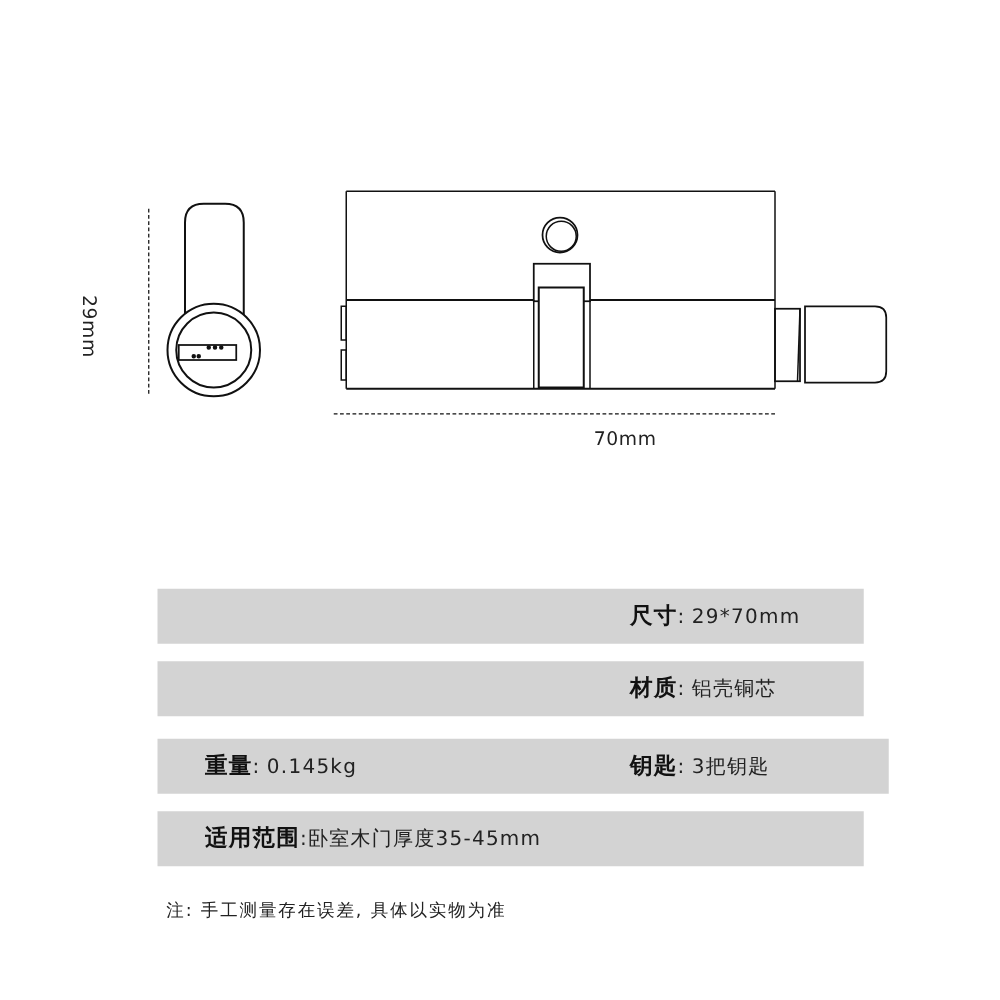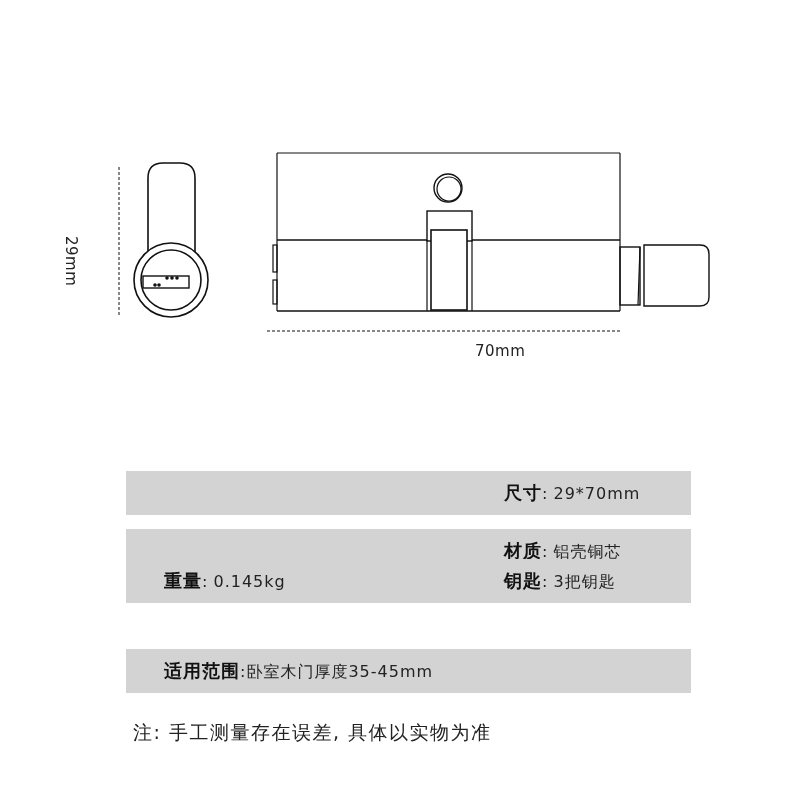--- a/index.html
+++ b/index.html
@@ -8,21 +8,21 @@
   .diagram { position:absolute; left:0; top:0; width:800px; height:420px; }
   .dim-label { position:absolute; font-size:15px; color:#222; letter-spacing:0.5px; }
   .dim-29 { left:80px; top:236px; transform:rotate(90deg); transform-origin:left top; }
   .dim-70 { left:443px; top:342px;margin-left:32px; }
   .spec-row { position:absolute; left:126px; width:565px; height:44px; background:#d3d3d3; }
   .spec-item { position:absolute; top:0; height:44px; line-height:44px; white-space:nowrap; }
   .spec-label { font-weight:bold; font-size:18px; color:#111; letter-spacing:1px; }
   .spec-value { font-size:16px; color:#222; letter-spacing:1px; }
   .left-col { left:38px; }
   .right-col { left:378px; }
-  .note { position:absolute; left:133px; top:720px; font-size:19px; color:#222; letter-spacing:1.5px; }
+  .note { position:absolute; left:133px; top:720px; font-size:14px; color:#222; letter-spacing:1.5px; }
 </style>
 </head>
 <body>
 
 <div class="diagram">
   <svg width="800" height="420" viewBox="0 0 800 420">
 
     <g fill="none" stroke="#111" stroke-width="1.6">
       <line x1="119" y1="167" x2="119" y2="315" stroke-dasharray="3,2" stroke-width="1"></line>
       <path d="M148,253 L148,178 Q148,163 163,163 L180,163 Q195,163 195,178 L195,253"></path>
@@ -77,21 +77,21 @@
   </div>
 </div>
 
 <div class="spec-row" style="top:529px;">
   <div class="spec-item right-col">
     <span class="spec-label">材质</span><span class="spec-value">:</span>
     <span class="spec-value">铝壳铜芯</span>
   </div>
 </div>
 
-<div class="spec-row" style="top:559px;">
+<div class="spec-row" style="top:591px;padding-left:20px;">
   <div class="spec-item left-col">
     <span class="spec-label">重量</span><span class="spec-value">:</span>
     <span class="spec-value">0.145kg</span>
   </div>
   <div class="spec-item right-col">
     <span class="spec-label">钥匙</span><span class="spec-value">:</span>
     <span class="spec-value">3把钥匙</span>
   </div>
 </div>
 

